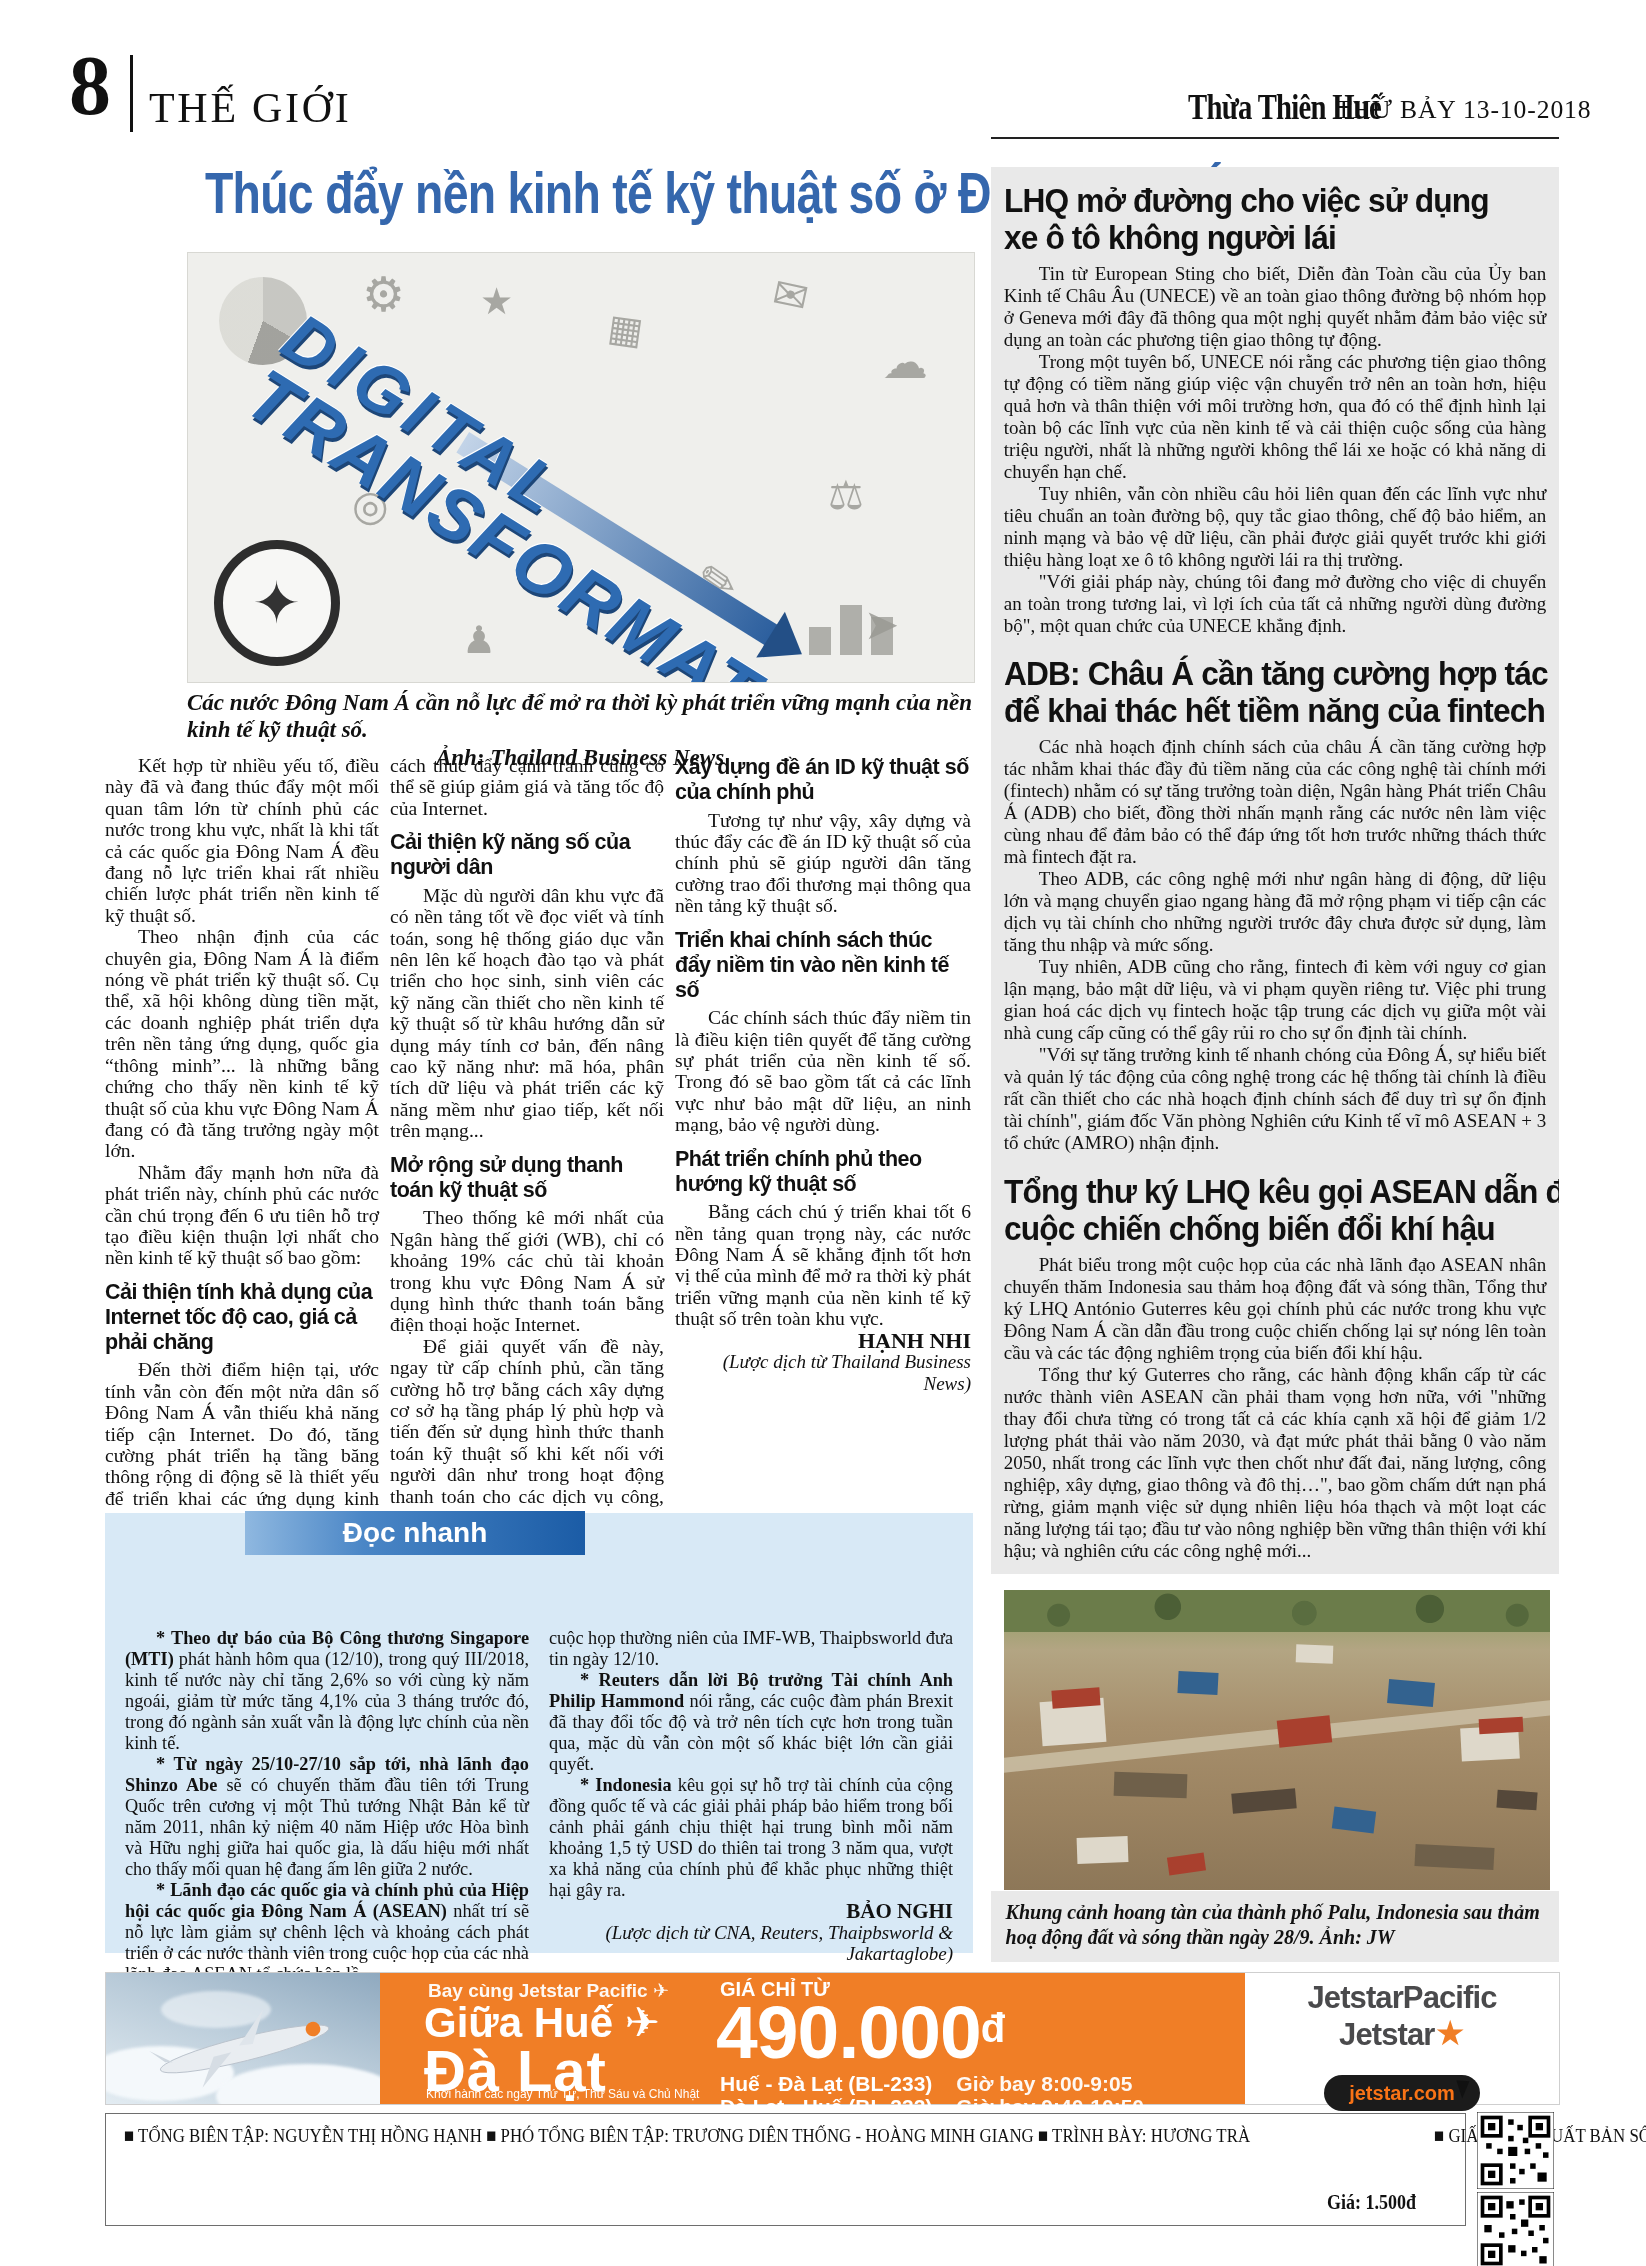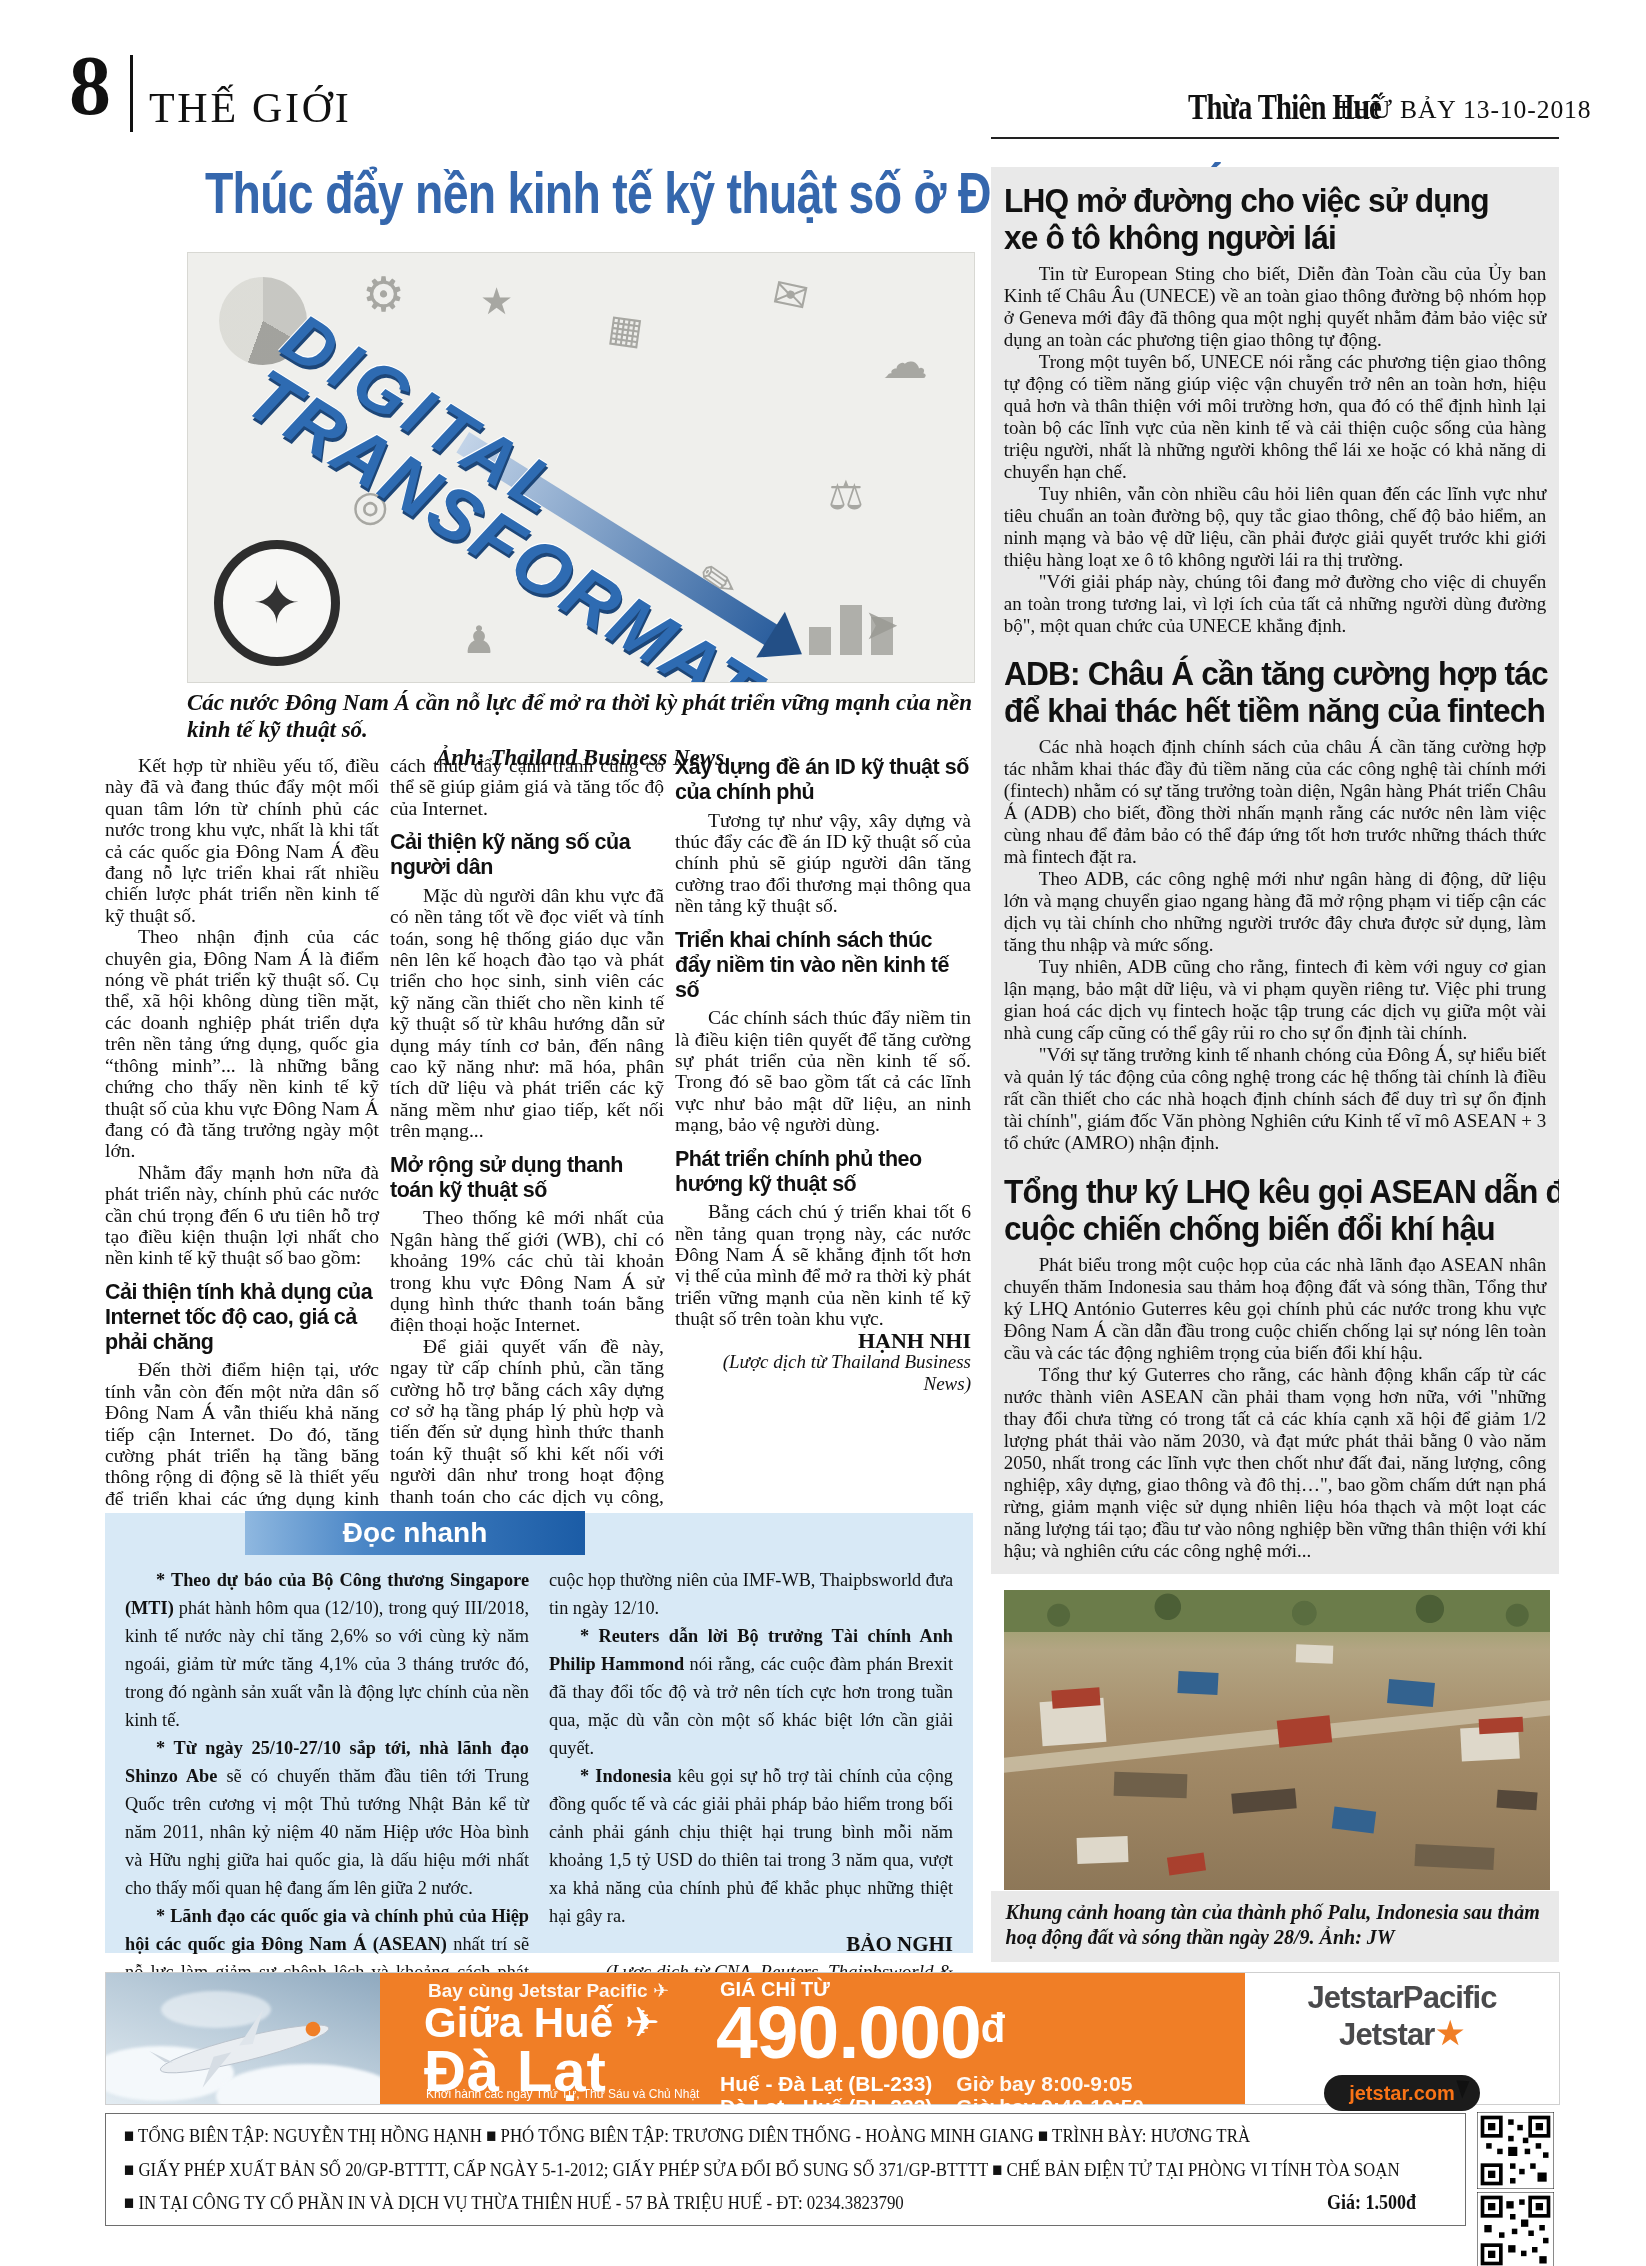--- a/index.html
+++ b/index.html
@@ -96,21 +96,21 @@
 
   .photo-cap{left:991px;top:1891px;width:568px;height:71px;background:#e9e9e9;box-sizing:border-box;
              padding:9.1px 14.6px;font-weight:bold;font-style:italic;font-size:20px;line-height:25px;}
 
   
   .dn-box{left:105px;top:1513px;width:868px;height:440px;background:#d8e9f6;}
   .dn-banner{left:245px;top:1511px;width:340px;height:44px;
              background:linear-gradient(90deg,#8fb8e0 0%,#4a86c6 35%,#1b5ca6 100%);
              display:flex;align-items:center;justify-content:center;}
   .dn-banner span{color:#fff;font-weight:bold;font-size:28px;font-family:"Liberation Sans","DejaVu Sans",sans-serif;}
-  .dn-col{position:absolute;top:1566px;text-align:justify;font-size:18.3px;line-height:28px;}
+  .dn-col{position:absolute;top:1628px;text-align:justify;font-size:18.3px;line-height:21px;}
   .dn1{left:125px;width:404px;} .dn2{left:549px;width:404px;}
   .dn-col p{margin:0;text-indent:31px;}
   .dn-col p.noind{text-indent:0;}
   .dn-col b{font-weight:bold;}
   .dn-by{text-align:right;font-weight:bold;font-size:21px;margin-top:14.6px;}
   .dn-src{text-align:right;font-style:italic;font-size:19px;}
 
   
   .ad{left:105px;top:1972px;width:1455px;height:133px;display:flex;border:0.9px solid #cfcfcf;box-sizing:border-box;}
   .ad-sky{position:relative;width:274px;height:100%;overflow:hidden;
@@ -135,21 +135,21 @@
   .brand2{font-size:31px;font-weight:bold;color:#4a4a4c;letter-spacing:-0.9px;line-height:1.05;}
   .star{color:#f07e26;font-size:35px;}
   .pill{display:inline-block;margin-top:24px;background:#1b1b1b;color:#f97316;font-weight:bold;
         font-size:20px;padding:6.4px 25.6px;border-radius:22px;}
   .cursor{position:absolute;right:88px;bottom:7.3px;width:0;height:0;
           border-left:12.8px solid #111;border-top:5.5px solid transparent;border-bottom:14.6px solid transparent;
           transform:rotate(-18deg);}
 
   
   .footer{left:105px;top:2113px;width:1361px;height:113px;border:1.8px solid #6e6e6e;box-sizing:border-box;
-          padding:11px 18.3px;display:flex;flex-direction:column;justify-content:space-between;}
+          padding:11px 18.3px;display:flex;justify-content:space-between;}
   .f-line{font-size:19.6px;white-space:nowrap;letter-spacing:0;transform:scaleX(0.86);transform-origin:left;}
   .f-price{left:1327px;top:2191px;font-weight:bold;font-size:20px;transform:scaleX(0.9);transform-origin:left;}
   .qr{position:absolute;width:77px;height:77px;}
   .qr1{left:1477px;top:2112px;} .qr2{left:1477px;top:2192px;}
 </style>
 </head>
 <body>
 
 <div id="page">
 

